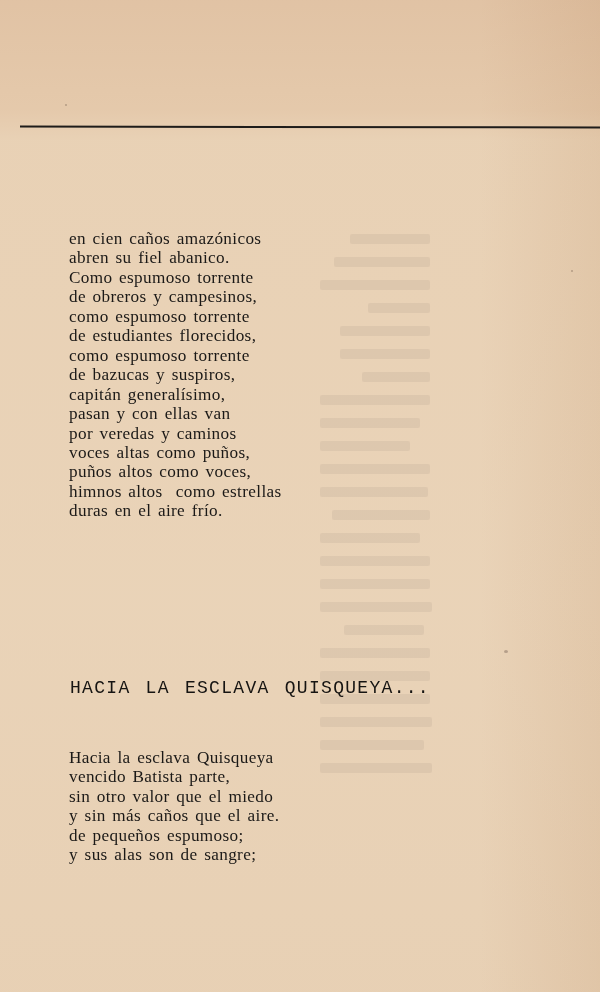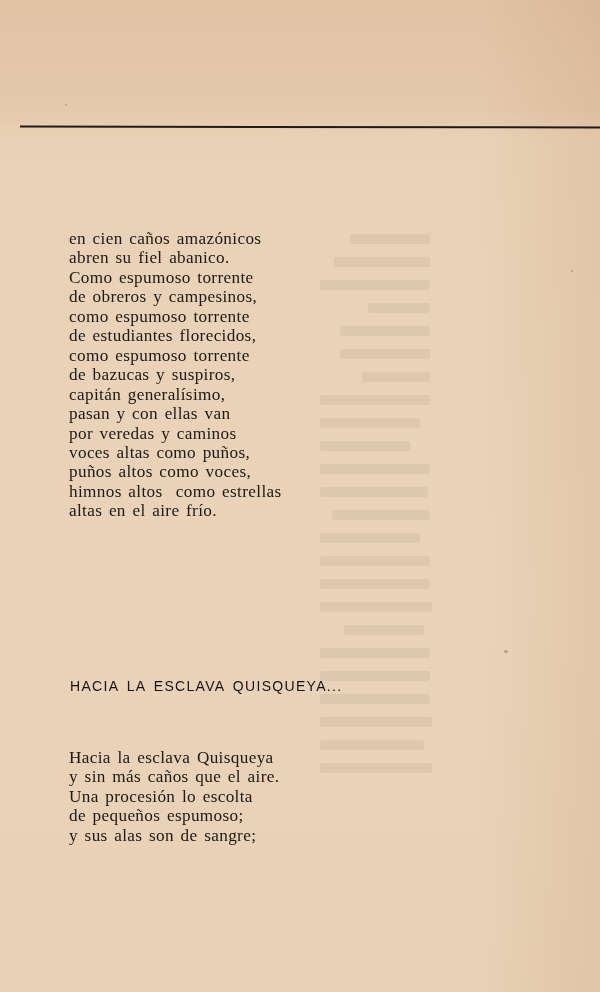--- a/index.html
+++ b/index.html
@@ -59,22 +59,22 @@
     }
     .poem-block .line {
       display: block;
       white-space: nowrap;
     }
     .stanza-1 { top: 229px; }
     .section-title {
       position: absolute;
       left: 50px;
       top: 678px;
-      font-family: Liberation Sans, sans-serif;
-      font-size: 14px;
+      font-family: Liberation Mono, monospace;
+      font-size: 18px;
       letter-spacing: 1.3px;
       word-spacing: 3px;
       color: #161412;
       white-space: nowrap;
     }
     .stanza-2 { top: 748px; }
     .speck {
       position: absolute;
       border-radius: 50%;
       background: rgba(90, 70, 60, 0.35);
@@ -122,29 +122,30 @@
     <span class="line">como espumoso torrente</span>
     <span class="line">de estudiantes florecidos,</span>
     <span class="line">como espumoso torrente</span>
     <span class="line">de bazucas y suspiros,</span>
     <span class="line">capitán generalísimo,</span>
     <span class="line">pasan y con ellas van</span>
     <span class="line">por veredas y caminos</span>
     <span class="line">voces altas como puños,</span>
     <span class="line">puños altos como voces,</span>
     <span class="line" style="white-space:pre;">himnos altos  como estrellas</span>
-    <span class="line">altas en el aire frío.</span>
+    <span class="line">duras en el aire frío.</span>
   </div>
 
   <div class="section-title">HACIA LA ESCLAVA QUISQUEYA...</div>
 
   <div class="poem-block stanza-2">
     <span class="line">Hacia la esclava Quisqueya</span>
+    <span class="line">vencido Batista parte,</span>
+    <span class="line">sin otro valor que el miedo</span>
     <span class="line">y sin más caños que el aire.</span>
-    <span class="line">Una procesión lo escolta</span>
     <span class="line">de pequeños espumoso;</span>
     <span class="line">y sus alas son de sangre;</span>
   </div>
 
   <div class="speck" style="left:45px;top:104px;width:2px;height:2px;"></div>
   <div class="speck" style="left:484px;top:650px;width:4px;height:3px;"></div>
   <div class="speck" style="left:551px;top:270px;width:2px;height:2px;"></div>
 </div>
 
 </body></html>

